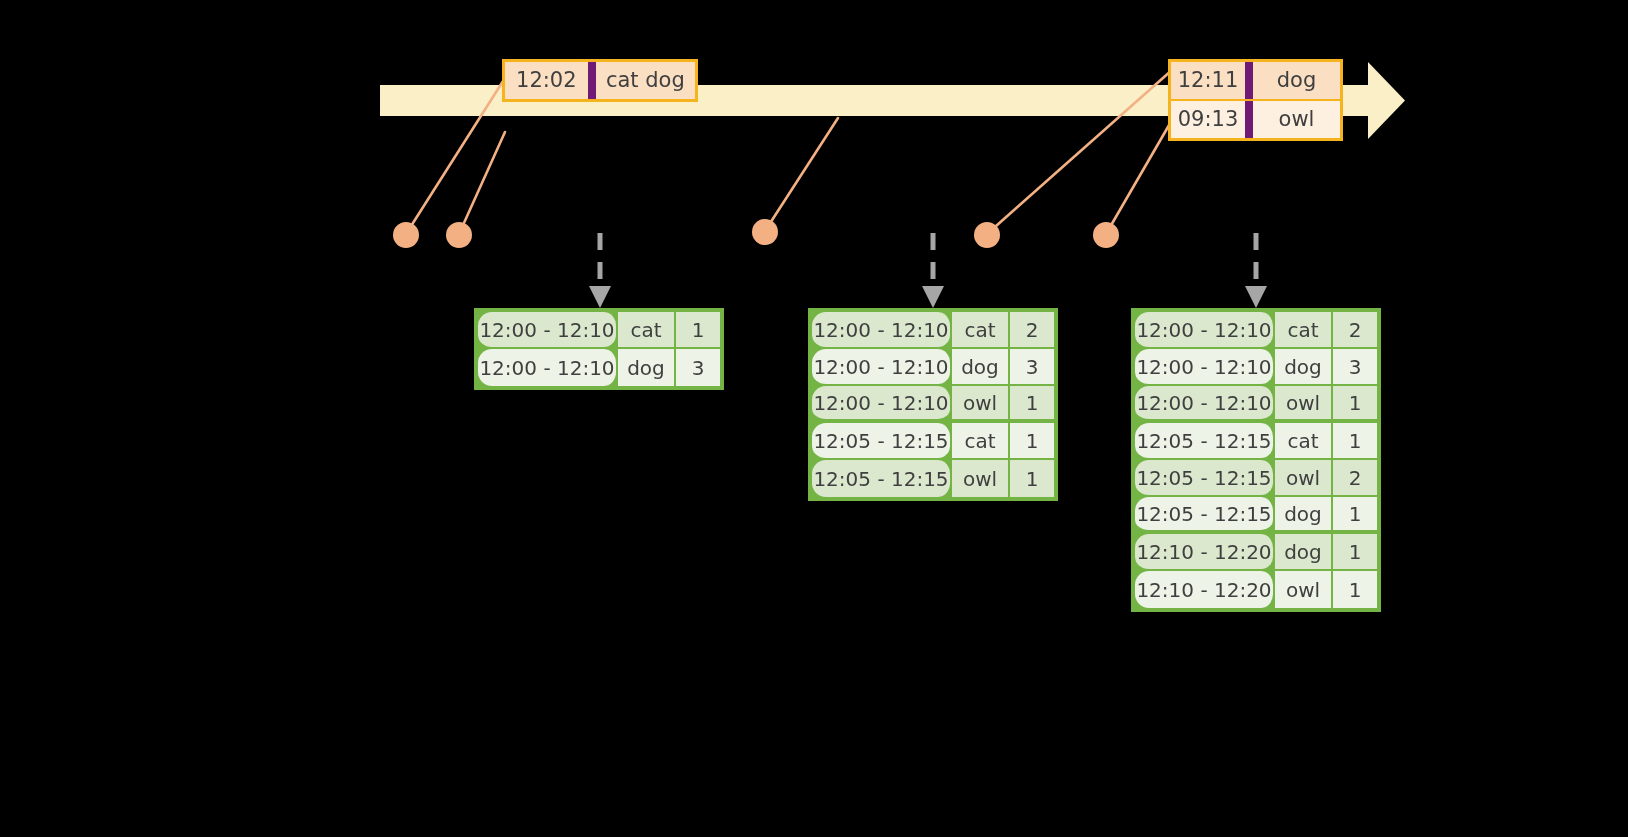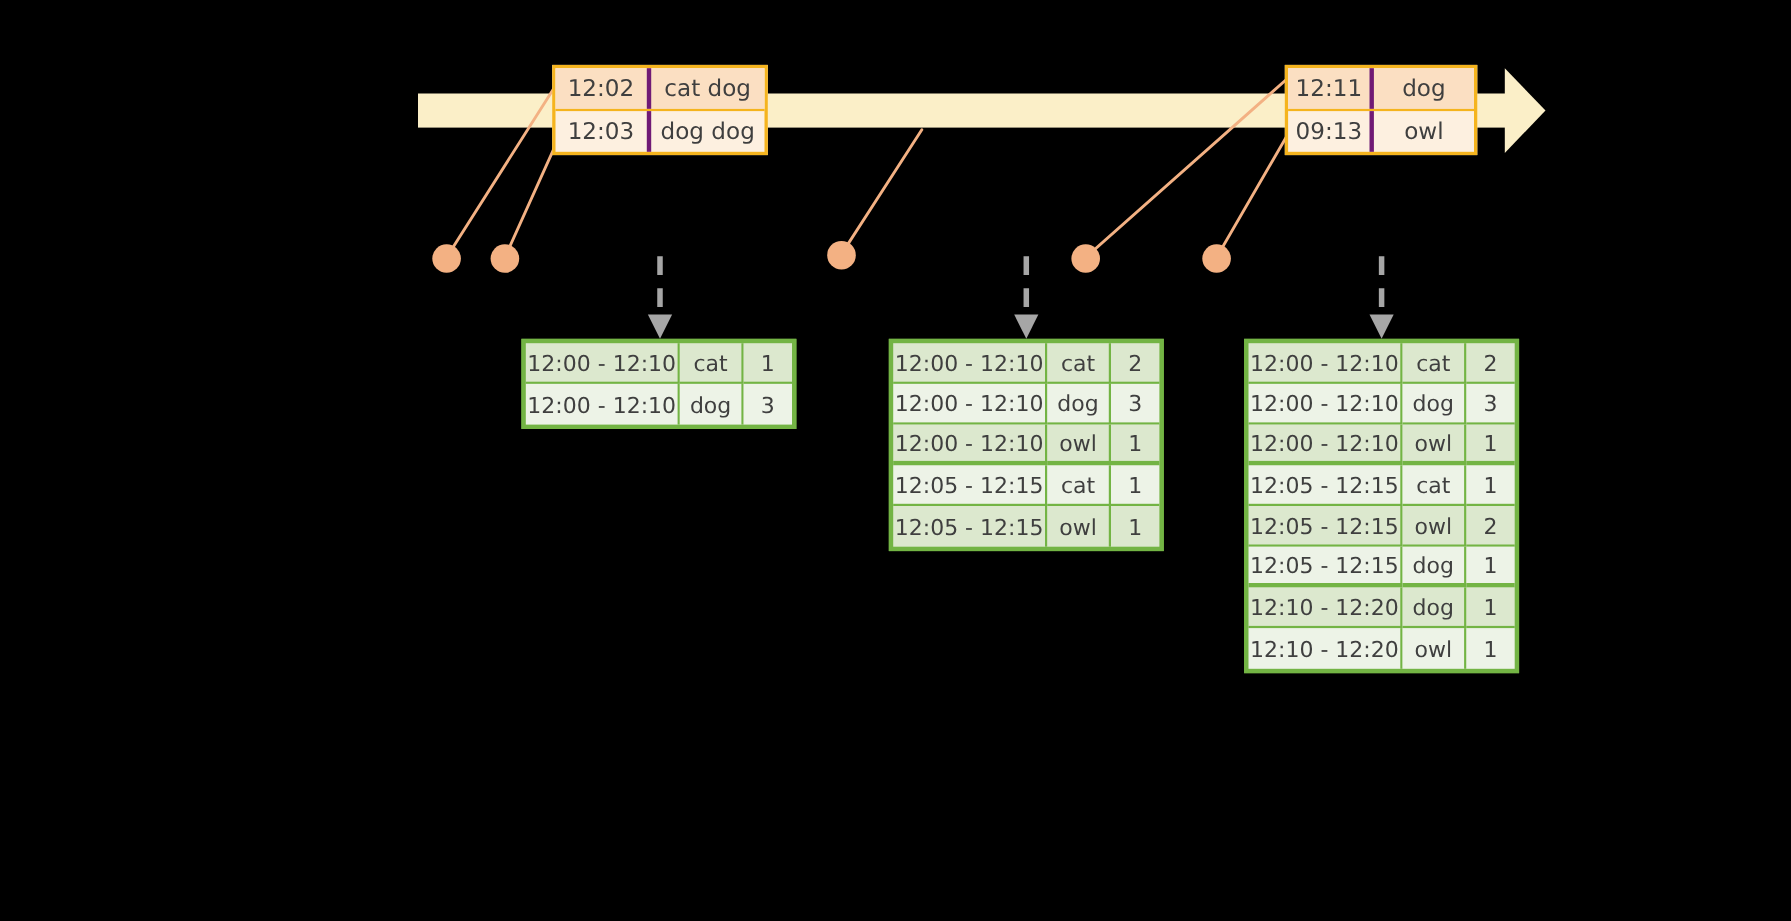--- a/index.html
+++ b/index.html
@@ -25,21 +25,21 @@
   }
   .event-row{display:flex;flex-direction:row;align-items:stretch;}
   .event-row + .event-row{border-top:2px solid #F5B41E;}
   .event-row.shade .ev-time,.event-row.shade .ev-val{background:#FBDFC2;}
   .ev-time,.ev-val{
     display:flex;align-items:center;justify-content:center;
     font-size:21px;line-height:1;color:#3f3f3f;
     box-sizing:border-box;
   }
   .ev-time{width:84px;height:37px;}
-  .ev-val{border-left:4px solid #701a75;height:37px;}
+  .ev-val{border-left:8px solid #701a75;height:37px;}
 
   
   .result-table{
     position:absolute;
     border:4px solid #73B444;
     box-sizing:border-box;
     z-index:4;
     background:#73B444;
   }
   .rt-row{display:flex;flex-direction:row;}
@@ -49,21 +49,21 @@
     display:flex;align-items:center;justify-content:center;
     font-size:20px;line-height:1;color:#3f3f3f;
     background:#EDF3E7;
     border-right:2px solid #73B444;
     border-bottom:2px solid #73B444;
   }
   .rt-row.alt .c{background:#DCE8CE;}
   .rt-row .c:last-child{border-right:none;}
   .rt-row:last-child .c{border-bottom:none;}
   .rt-row.group-end .c{border-bottom:4px solid #73B444;}
-  .c.col-win{justify-content:center;}
+  .c.col-win{justify-content:center;border-radius:14px;}
   .c.col-key{}
   .c.col-cnt{}
 
   
   .noselect{user-select:none;}
 </style>
 </head>
 <body class="noselect">
 
 <div class="stage">
@@ -105,24 +105,20 @@
         <polygon points="1245,286 1267,286 1256,308" stroke="none"></polygon>
       </g>
     </g>
   </svg>
 
   <div class="event-box" style="left:502px;top:59px;width:196px;">
     <div class="event-row shade">
       <div class="ev-time">12:02</div>
       <div class="ev-val" style="width:109px;">cat dog</div>
     </div>
-    <div class="event-row">
-      <div class="ev-time">12:03</div>
-      <div class="ev-val" style="width:109px;">dog dog</div>
-    </div>
   </div>
 
 
   <div class="event-box" style="left:1168px;top:59px;width:175px;justify-content:center;">
     <div class="event-row shade">
       <div class="ev-time" style="width:74px;">12:11</div>
       <div class="ev-val" style="width:95px;">dog</div>
     </div>
     <div class="event-row">
       <div class="ev-time" style="width:74px;">09:13</div>

